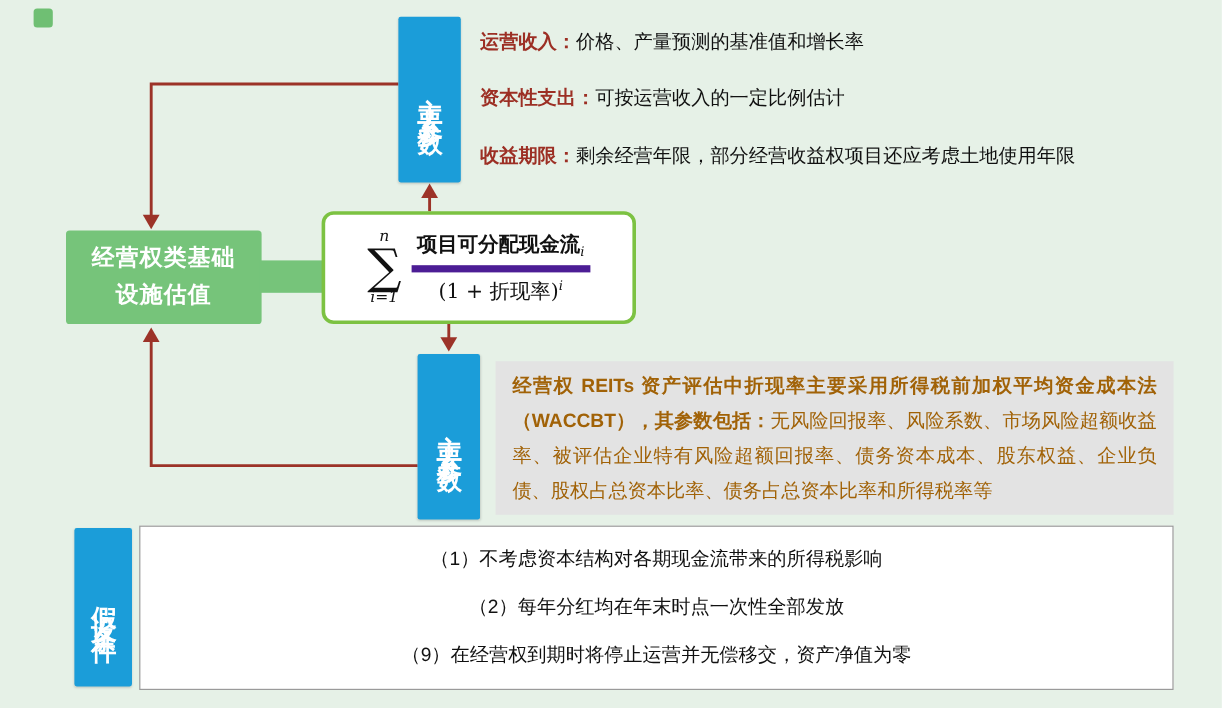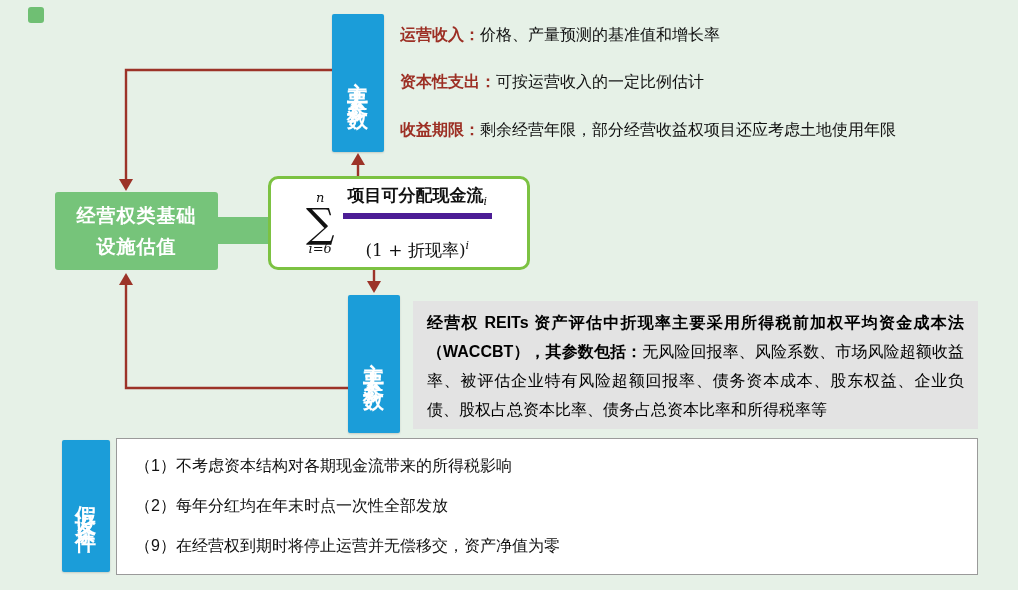--- a/index.html
+++ b/index.html
@@ -31,31 +31,31 @@
 
   .connector { position:absolute; left:216px; top:217px; width:54px; height:27px; background:#76c47a; }
 
   .formula-box { position:absolute; left:268px; top:176px; width:262px; height:94px; background:#fff;
                  border:3px solid #7cc242; border-radius:10px; display:flex; align-items:center; justify-content:center; gap:8px; color:#111; }
   .sigma-block { display:flex; flex-direction:column; align-items:center; font-family:"DejaVu Serif", serif; }
   .sigma-top, .sigma-bottom { font-size:13px; font-style:italic; line-height:1; }
   .sigma { font-size:40px; line-height:.95; font-weight:normal; }
   .fraction { display:flex; flex-direction:column; align-items:center; font-size:17px; }
   .fraction .num { padding:0 5px 4px; border-bottom:6px solid #4c1d95; font-weight:bold; }
-  .fraction .den { padding-top:20px; font-family:"DejaVu Serif", serif; }
+  .fraction .den { padding-top:4px; font-family:"DejaVu Serif", serif; }
   .mi { font-family:"DejaVu Serif", serif; font-style:italic; font-weight:normal; }
   sub.mi { font-size:11px; } sup.mi { font-size:11px; }
 
   .grayblock { position:absolute; left:413px; top:301px; width:565px; height:128px; background:#e3e3e3;
-               padding:7px 14px; font-size:16px; line-height:1.82; color:#000000; text-align:justify; }
+               padding:7px 14px; font-size:16px; line-height:1.82; color:#a16207; text-align:justify; }
   .grayblock .b { font-weight:bold; }
 
   .assumptions { position:absolute; left:116px; top:438px; width:862px; height:137px; background:#fff;
                  border:1px solid #9a9a9a; padding:8px 18px; display:flex; flex-direction:column;
-                 justify-content:space-around; font-size:16px; color:#111; }
+                 justify-content:space-around; font-size:16px; color:#111;align-items:center; }
 </style>
 </head>
 <body>
 
 <div class="canvas">
 
   <svg class="arrows" viewBox="0 0 1018 590" xmlns="http://www.w3.org/2000/svg">
 
     <g>
       <polyline points="332,70 126,70 126,180" fill="none" stroke="#9c3328" stroke-width="2.4"></polyline>
@@ -99,21 +99,21 @@
   <div class="greenbox">
     <span>经营权类基础设施估值</span>
   </div>
 
   <div class="connector"></div>
 
   <div class="formula-box">
     <span class="sigma-block">
       <span class="sigma-top mi">n</span>
       <span class="sigma">∑</span>
-      <span class="sigma-bottom mi">i=6</span>
+      <span class="sigma-bottom mi">i=1</span>
     </span>
     <span class="fraction">
       <span class="num"><span>项目可分配现金流</span><sub class="mi">i</sub></span>
       <span class="den"><span>(1 + 折现率)</span><sup class="mi">i</sup></span>
     </span>
   </div>
 
   <div class="bluebox bottom">
     <span class="vtext">主要参数</span>
   </div>

